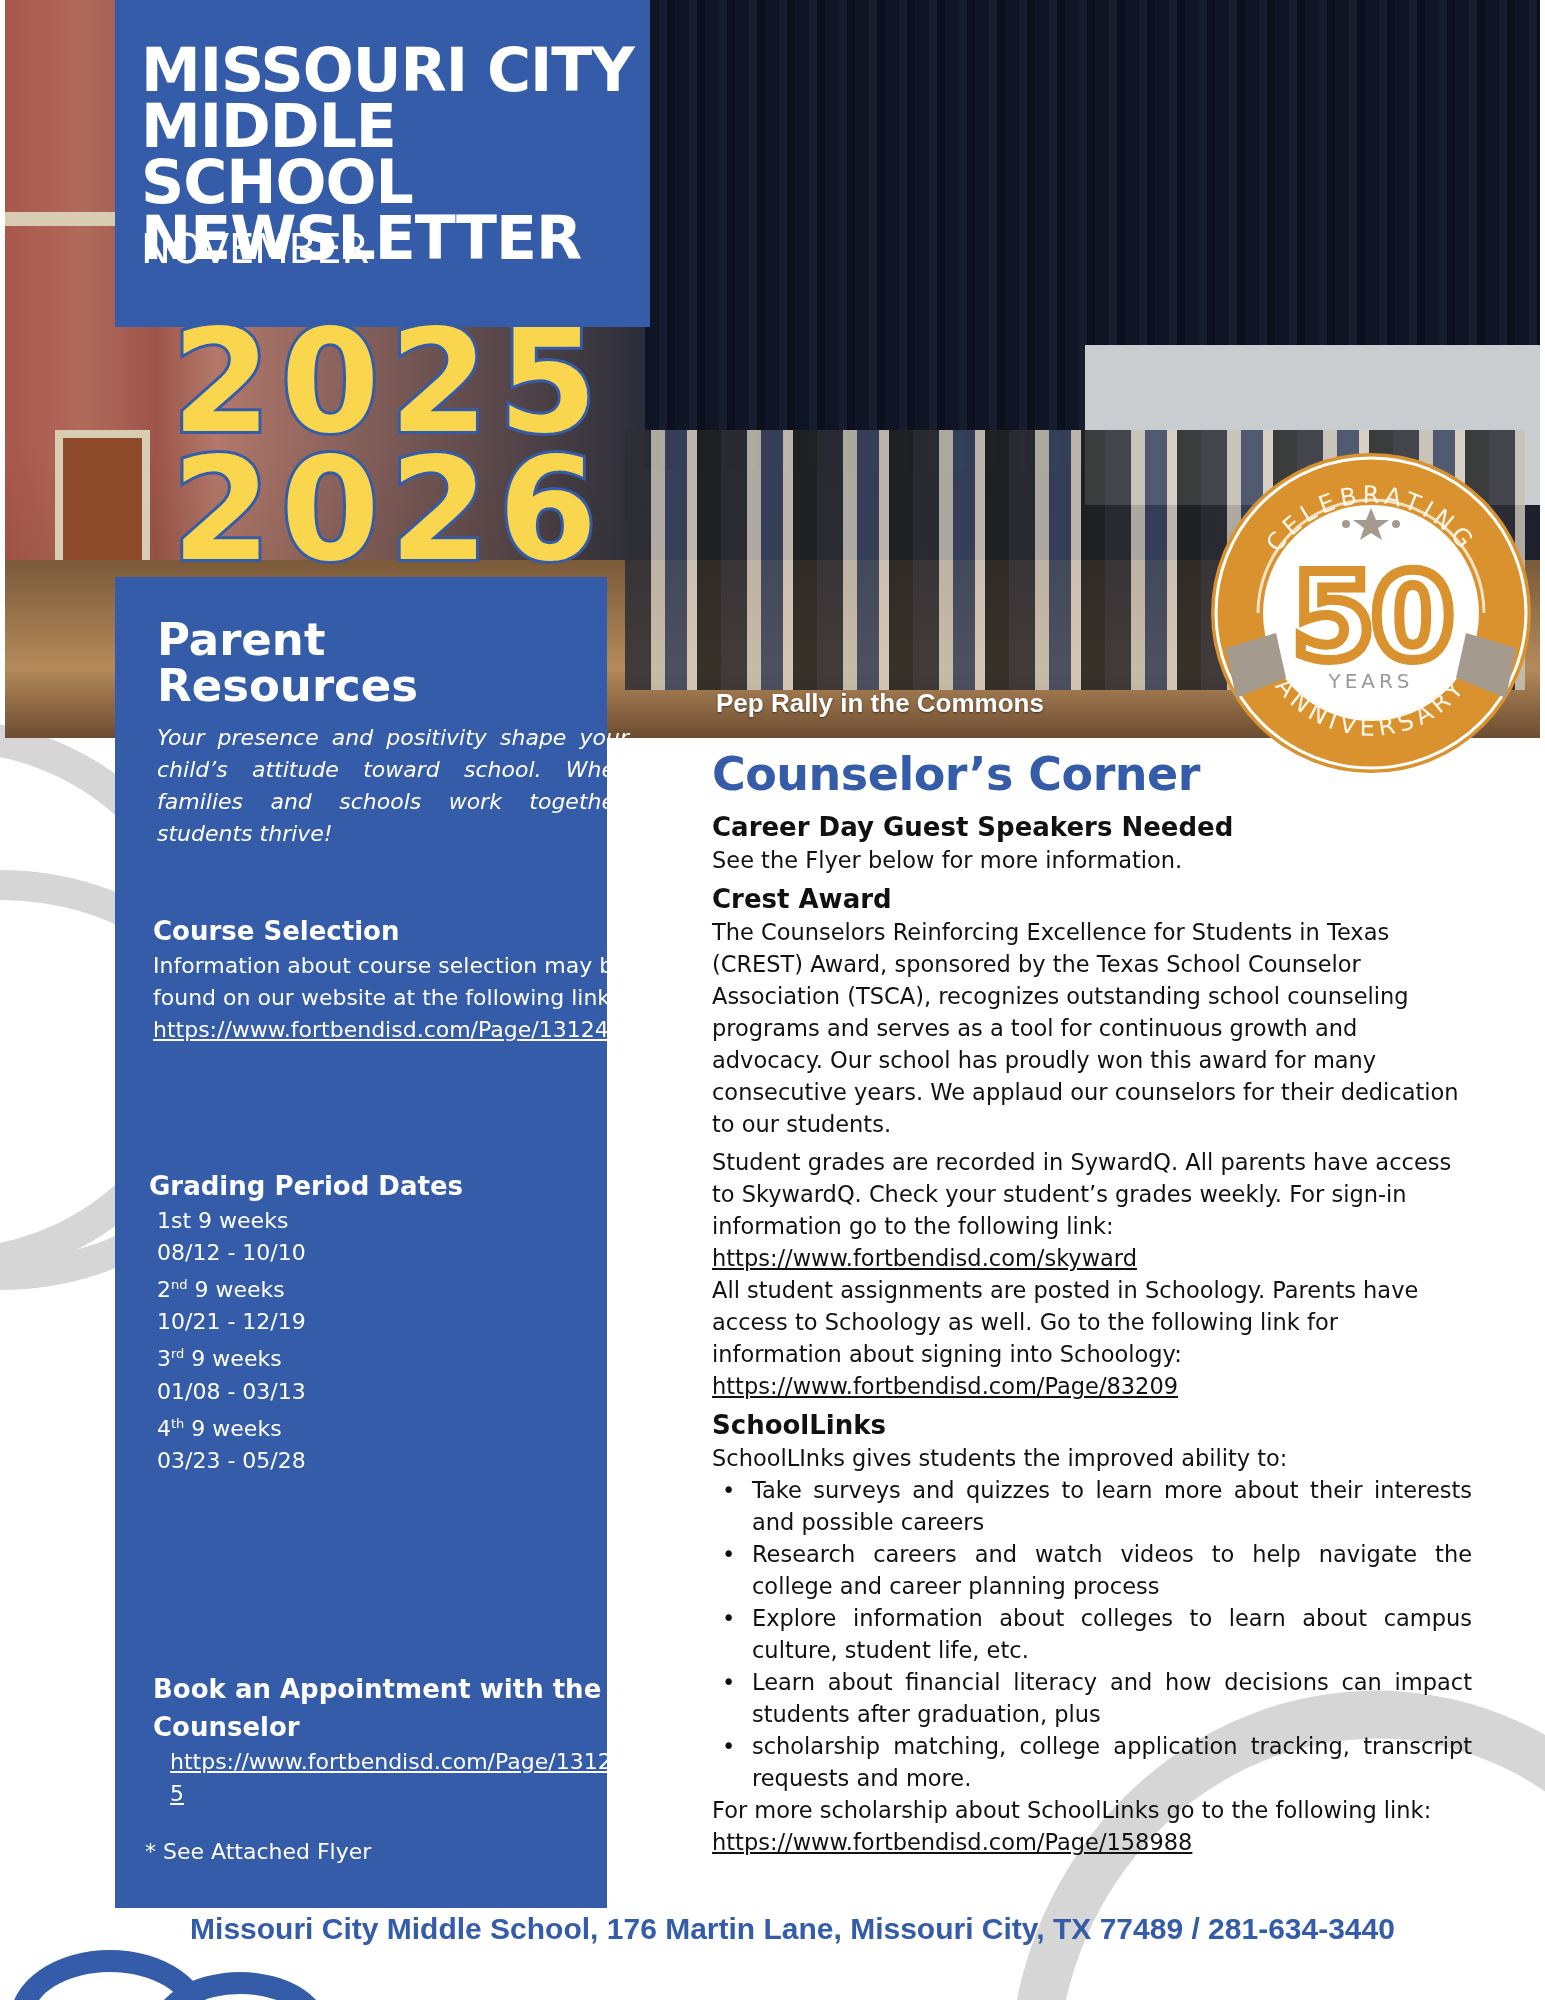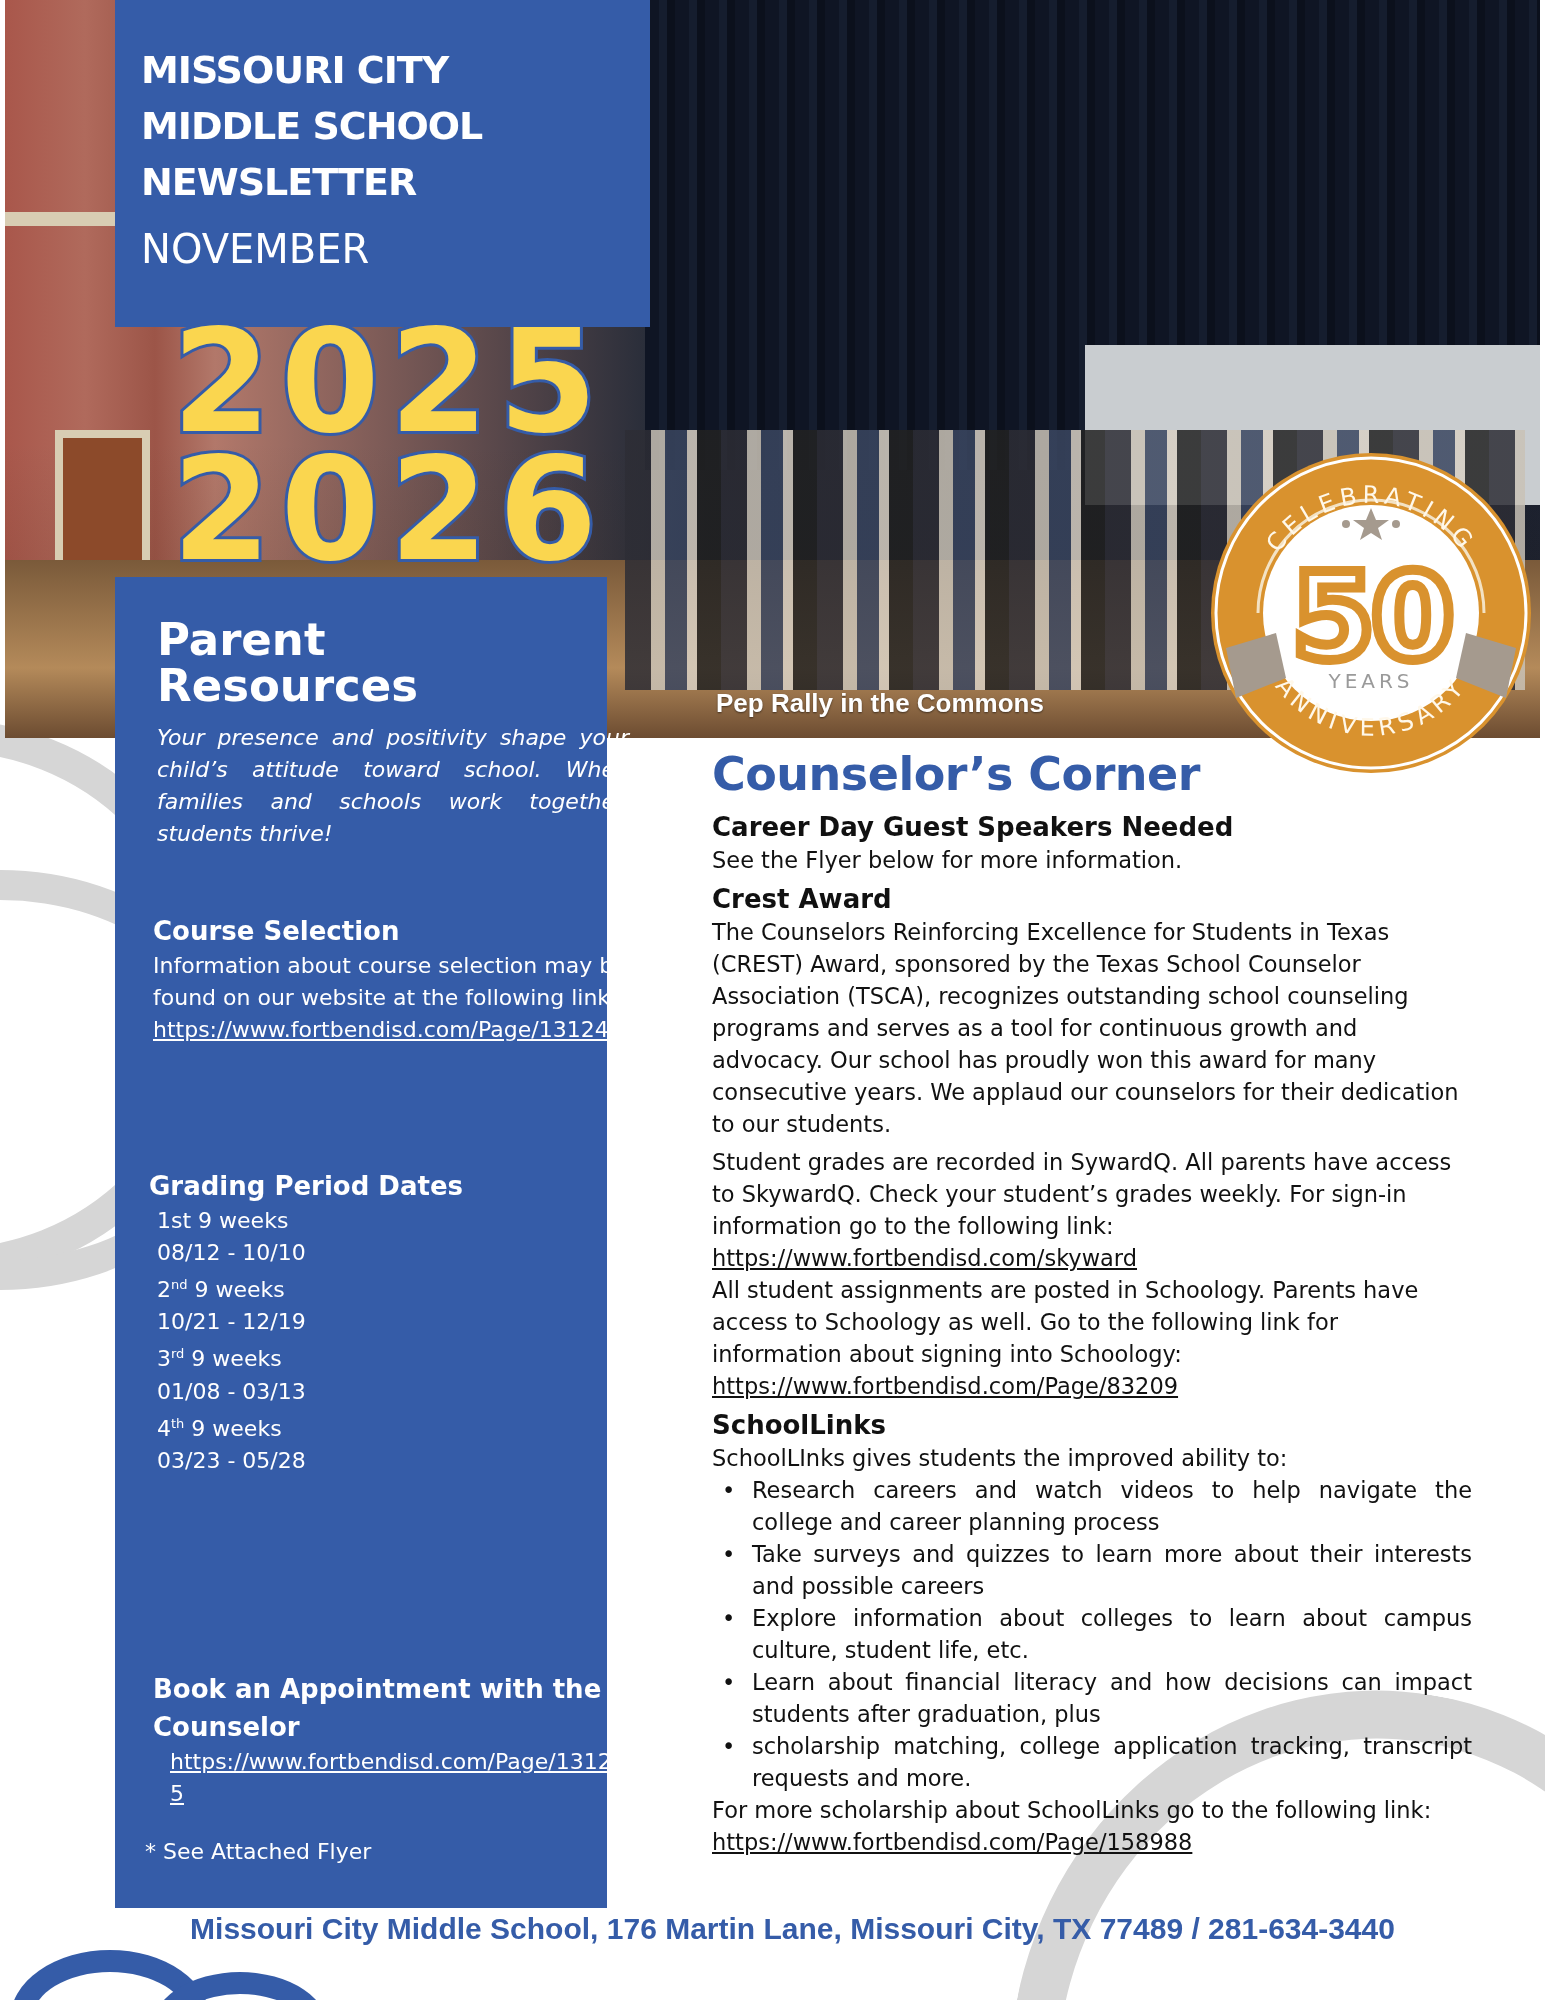--- a/index.html
+++ b/index.html
@@ -33,21 +33,21 @@
     .caption {
       position: absolute; left: 716px; top: 688px; color: #ffffff;
       font-family: "Liberation Sans", sans-serif; font-weight: 700; font-size: 26px;
       text-shadow: 0 1px 2px rgba(0,0,0,0.5);
     }
 
     
     .title-box { position: absolute; left: 115px; top: 0; width: 535px; height: 327px; background: #355ca8; }
     .title-box .title {
       position: absolute; left: 26px; top: 42px; color: #ffffff;
-      font-family: "DejaVu Sans", sans-serif; font-weight: 700; font-size: 38px; line-height: 56px; letter-spacing: -1px;
+      font-family: "DejaVu Sans", sans-serif; font-weight: 700; font-size: 60px; line-height: 56px; letter-spacing: -1px;
     }
     .title-box .month {
       position: absolute; left: 26px; top: 226px; color: #ffffff;
       font-family: "DejaVu Sans", sans-serif; font-size: 40px; font-weight: 400;
     }
 
     .years { position: absolute; left: 172px; top: 318px; width: 460px; }
     .year {
       display: block; font-family: "DejaVu Sans", sans-serif; font-weight: 700; font-size: 142px; line-height: 128px;
       letter-spacing: 10px; color: #fad64f; -webkit-text-stroke: 6px #355ca8; paint-order: stroke fill;
@@ -206,22 +206,22 @@
     <p>Student grades are recorded in SywardQ.  All parents have access to SkywardQ.  Check your student’s grades weekly.  For sign-in information go to the following link:</p>
     <a class="link">https://www.fortbendisd.com/skyward</a>
     <p>All student assignments are posted in Schoology.  Parents have access to Schoology as well.  Go to the following link for information about signing into Schoology:</p>
     <a class="link">https://www.fortbendisd.com/Page/83209</a>
   </div>
 
   <div class="section">
     <h4>SchoolLinks</h4>
     <p>SchoolLInks gives students the improved ability to:</p>
     <ul>
+      <li>Take surveys and quizzes to learn more about their interests and possible careers</li>
       <li>Research careers and watch videos to help navigate the college and career planning process</li>
-      <li>Take surveys and quizzes to learn more about their interests and possible careers</li>
       <li>Explore information about colleges to learn about campus culture, student life, etc.</li>
       <li>Learn about financial literacy and how decisions can impact students after graduation, plus</li>
       <li>scholarship matching, college application tracking, transcript requests and more.</li>
     </ul>
     <p class="justify">For more scholarship about SchoolLinks go to the following link:</p>
     <a class="link">https://www.fortbendisd.com/Page/158988</a>
   </div>
 </div>
 
 <div class="footer">Missouri City Middle School, 176 Martin Lane, Missouri City, TX 77489 / 281-634-3440</div>

